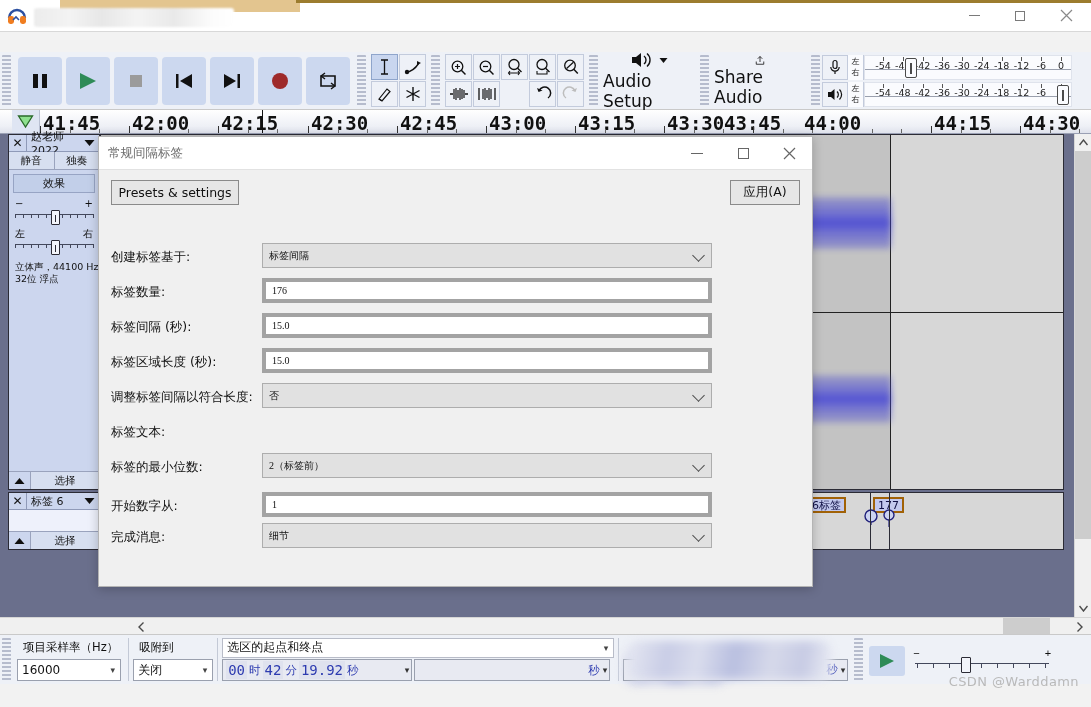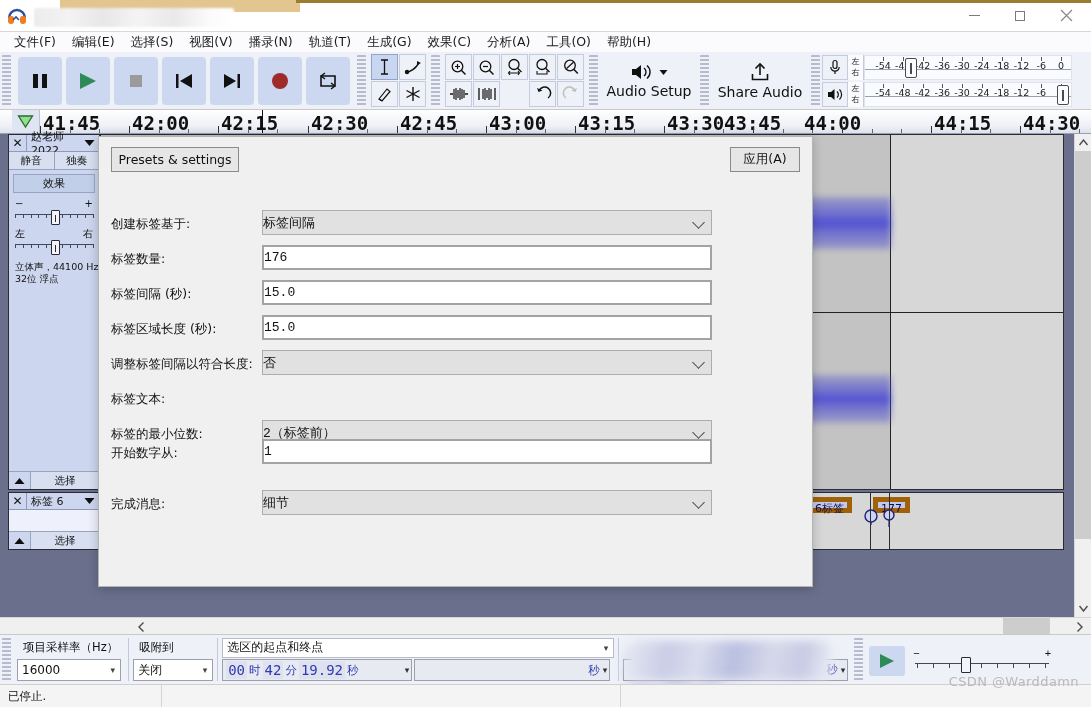--- a/index.html
+++ b/index.html
@@ -49,21 +49,21 @@
      display:flex; align-items:center; justify-content:center; }
   .tbtn svg { display:block; }
   .minibtn { width:27px; height:26px; background:#eef1f7; border:1px solid #c3cbdc;
      display:flex; align-items:center; justify-content:center; }
   .minibtn.sel { background:#c9d6ef; border:1px solid #8fa5cb; }
   .minibtn.blank { border-color:transparent; background:transparent; }
   .grid2x2 { display:grid; grid-template-columns:repeat(2,27px); grid-template-rows:repeat(2,26px); gap:1px; }
   .grid2x5 { display:grid; grid-template-columns:repeat(5,27px); grid-template-rows:repeat(2,26px); gap:1px; }
   .bigbtn { width:92px; height:52px; display:flex; flex-direction:column;
      align-items:center; justify-content:center; gap:1px; font-size:12.5px; color:#101010; }
-  .bigbtn .lbl { font-family:"DejaVu Sans",sans-serif; font-size:14px; }
+  .bigbtn .lbl { font-family:"DejaVu Sans",sans-serif; font-size:17px; }
 
   .meterblock { display:flex; flex-direction:column; justify-content:center; }
   .meterrow { display:flex; align-items:center; height:25px; margin:1px 0; }
   .meter-icon { width:26px; height:25px; background:#eef1f7; border:1px solid #c3cbdc;
      display:flex; align-items:center; justify-content:center; }
   .meter-lr { width:16px; height:25px; font-size:8px; line-height:11px; text-align:center;
      color:#222; border-right:1px solid #c3cbdc; background:#fafbfe;
      font-family:"DejaVu Sans",sans-serif; padding-top:1px;}
   .meter-scale { width:208px; height:25px; background:#fafbfe; border:1px solid #dfe3ec;
      position:relative; overflow:hidden; }
@@ -123,21 +123,21 @@
   .tp-foot .sel { flex:1; background:#d7dff0; display:flex;align-items:center;justify-content:center;
      font-size:10.5px; color:#111; font-family:"DejaVu Sans",sans-serif;}
 
   .wavepanel { position:absolute; border:1px solid #2b2b35; background:#d7d7d7; overflow:hidden; }
   .chan { position:absolute; left:0; right:0; background:#d7d7d7; }
   .selregion { position:absolute; top:0; bottom:0; background:#c2c2c2; }
   .wave-edge { position:absolute; top:0; bottom:0; width:1px; background:#222; }
   .blurwave { position:absolute; filter: blur(3px); opacity:.85; }
 
   .labelpanel { position:absolute; border:1px solid #2b2b35; background:#d7d7d7; overflow:hidden; }
-  .lbl-chip { position:absolute; background:#c3c9ee; border:5px solid #a16207;
+  .lbl-chip { position:absolute; background:#c3c9ee; border:2px solid #a16207;
      font-size:11px; color:#101045; padding:0 3px; line-height:14px; height:16px;
      font-family:"DejaVu Sans",sans-serif; white-space:nowrap; }
   .lbl-line { position:absolute; height:2px; background:#20207a; }
   .lbl-vline { position:absolute; width:1px; background:#2b2b35; }
 
   
   .vscroll { position:absolute; right:0; top:134px; width:17px; height:483px; background:#f0f0f0;
      border-left:1px solid #d6d6d6; }
   .vscroll .arw { position:absolute; left:0; width:17px; height:17px; display:flex;
      align-items:center;justify-content:center;color:#4a4a4a;font-size:10px;}
@@ -189,23 +189,23 @@
      background:#e6e6e6; border:1px solid #8a8a8a; font-size:12.5px; color:#111;
      display:flex;align-items:center;justify-content:center;
      font-family:"DejaVu Sans",sans-serif;}
   .apply-btn { position:absolute; right:12px; top:10px; width:70px; height:25px;
      background:#e6e6e6; border:1px solid #8a8a8a; font-size:12.5px; color:#111;
      display:flex;align-items:center;justify-content:center;
      font-family:"DejaVu Sans",sans-serif;}
   .frow { position:absolute; left:0; width:715px; height:30px; }
   .frow .flabel { position:absolute; left:12px; top:6px; font-size:12.5px; color:#111;
      font-family:"DejaVu Sans",sans-serif; white-space:nowrap;}
-  .fctl { position:absolute; left:163px; width:450px; height:25px; font-size:13px; color:#111;
-     display:flex; align-items:center; font-family:Liberation Mono, monospace;}
-  .fctl.text { background:#ffffff; border:2px solid #a3a3a3; }
+  .fctl { position:absolute; left:163px; width:450px; height:25px; font-size:10px; color:#111;
+     display:flex; align-items:center; padding-left:6px; font-family:Liberation Serif, serif;}
+  .fctl.text { background:#ffffff; border:4px solid #a3a3a3; }
   .fctl.combo { background:#e1e1e1; border:1px solid #adadad; }
   .fctl .chev { position:absolute; right:8px; top:7px; width:9px; height:9px;
      border-right:1.4px solid #4a4a4a; border-bottom:1.4px solid #4a4a4a;
      transform:rotate(45deg); }
 </style>
 </head>
 <body>
 
 <div id="app">
 
@@ -225,33 +225,20 @@
     <div class="wbtn max">
         <span class="sq"></span>
       </div>
     <div class="wbtn close">
       <svg width="13" height="13" viewBox="0 0 13 13">
           <path d="M1 1 L12 12 M12 1 L1 12" stroke="#8a8a8a" stroke-width="1.2"></path>
         </svg>
     </div>
   </div>
 
-  <div class="menubar">
-    <div class="menu-item">文件(F)</div>
-    <div class="menu-item">编辑(E)</div>
-    <div class="menu-item">选择(S)</div>
-    <div class="menu-item">视图(V)</div>
-    <div class="menu-item">播录(N)</div>
-    <div class="menu-item">轨道(T)</div>
-    <div class="menu-item">生成(G)</div>
-    <div class="menu-item">效果(C)</div>
-    <div class="menu-item">分析(A)</div>
-    <div class="menu-item">工具(O)</div>
-    <div class="menu-item">帮助(H)</div>
-  </div>
 
   <div class="toolbar">
     <div class="grip"></div>
     <div class="tgroup">
       <div class="tbtn">
         <svg width="16" height="18">
             <rect x="1" y="2" width="5" height="14" fill="#111"></rect>
             <rect x="10" y="2" width="5" height="14" fill="#111"></rect>
           </svg>
       </div>
@@ -812,28 +799,37 @@
               <div style="position: absolute; top: 14px; width: 1px; height: 5px; background: rgb(67, 72, 92); left: 100px;"></div>
               <div style="position: absolute; top: 14px; width: 1px; height: 5px; background: rgb(67, 72, 92); left: 116px;"></div>
               <div style="position: absolute; top: 14px; width: 1px; height: 5px; background: rgb(67, 72, 92); left: 132px;"></div>
             </div>
           <div style="position:absolute;left:48px;top:8px;width:10px;height:16px;background:#f2f4fa;border:1px solid #2b2b35;border-radius:1px;"></div>
         </div>
       </div>
     </div>
   </div>
 
-  <div class="statusbar">
-    <span class="txt">已停止.</span>
-    <div class="divider" style="left:161px;"></div>
-    <div class="divider" style="left:620px;"></div>
-  </div>
   <div class="watermark">CSDN @Warddamn</div>
 
   <div class="dialog">
+    <div class="dlg-title">
+      <span class="t">常规间隔标签</span>
+      <div class="dlg-wbtn" style="right:92px;">
+        <span style="width:12px;height:1px;background:#666;display:block;"></span>
+      </div>
+      <div class="dlg-wbtn" style="right:46px;">
+        <span style="width:11px;height:11px;border:1px solid #666;display:block;"></span>
+      </div>
+      <div class="dlg-wbtn" style="right:0;">
+        <svg width="13" height="13">
+            <path d="M1 1 L12 12 M12 1 L1 12" stroke="#666" stroke-width="1.2"></path>
+          </svg>
+      </div>
+    </div>
 
     <div class="dlg-body">
       <div class="presets-btn">Presets &amp; settings</div>
       <div class="apply-btn">应用(A)</div>
 
       <div class="frow" style="top:73px;">
         <span class="flabel">创建标签基于:</span>
         <div class="fctl combo">
           <span>标签间隔</span>
           <span class="chev"></span>
@@ -874,21 +870,21 @@
       </div>
 
       <div class="frow" style="top:283px;">
         <span class="flabel">标签的最小位数:</span>
         <div class="fctl combo">
           <span>2（标签前）</span>
           <span class="chev"></span>
         </div>
       </div>
 
-      <div class="frow" style="top:302px;">
+      <div class="frow" style="top:322px;">
         <span class="flabel">开始数字从:</span>
         <div class="fctl text">
           <span>1</span>
         </div>
       </div>
 
       <div class="frow" style="top:353px;">
         <span class="flabel">完成消息:</span>
         <div class="fctl combo">
           <span>细节</span>

